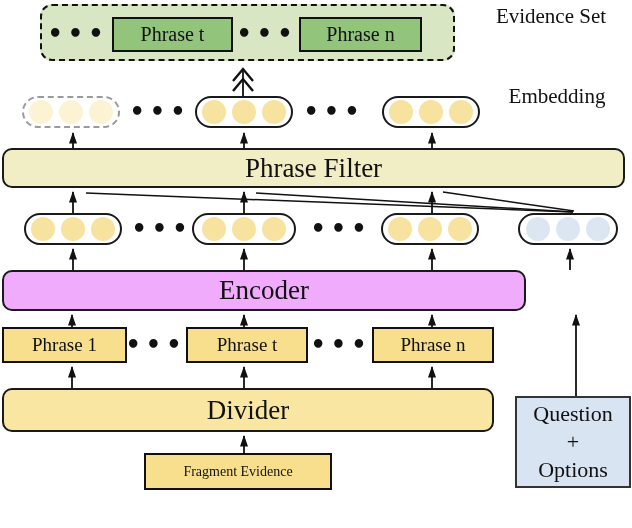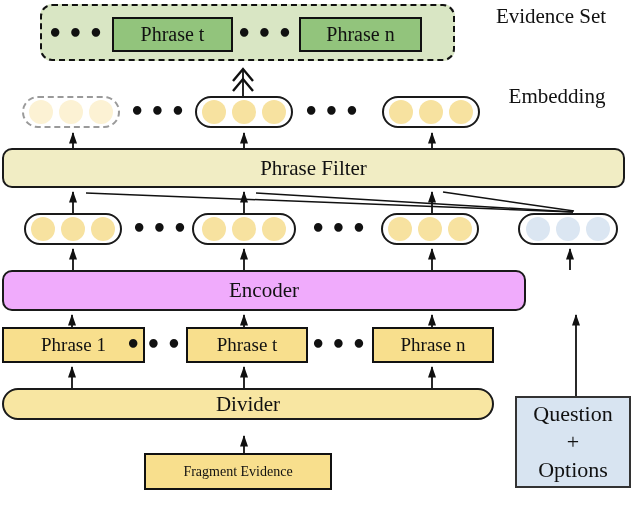--- a/index.html
+++ b/index.html
@@ -32,25 +32,25 @@
   }
   .capsule.dashed{border:2px dashed #9a9a9a;}
   .circle{width:24px;height:24px;border-radius:50%;}
   .c-yellow{background:#f7e2a0;}
   .c-faded{background:#fcf2d4;}
   .c-blue{background:#dbe6f2;}
   
   .bar{
     border:2px solid #1a1a1a;border-radius:10px;
     display:flex;align-items:center;justify-content:center;
-    font-size:21px;
+    font-size:27px;
   }
   .bar-filter{left:2px;top:148px;width:623px;height:40px;background:#f1edc4;}
   .bar-encoder{left:2px;top:270px;width:524px;height:41px;background:#f0abfc;font-family:Liberation Serif, serif;}
-  .bar-divider{left:2px;top:388px;width:492px;height:32px;background:#f8e6a2;border-radius:17px;}
+  .bar-divider{left:2px;top:388px;width:492px;height:44px;background:#f8e6a2;}
   
   .ybox{
     background:#f8df8d;border:2px solid #111;
     display:flex;align-items:center;justify-content:center;font-size:19px;
   }
   
   .qo-box{
     left:515px;top:396px;width:116px;height:92px;background:#d8e4f1;border:2px solid #333;
     display:flex;flex-direction:column;align-items:center;justify-content:center;
     font-size:22px;line-height:28px;
@@ -124,21 +124,21 @@
   <div class="abs capsule" style="left:518px;top:213px;width:100px;">
     <span class="circle c-blue"></span>
     <span class="circle c-blue"></span>
     <span class="circle c-blue"></span>
   </div>
 
   <div class="abs bar bar-encoder">
     <span>Encoder</span>
   </div>
 
-  <div class="abs ybox" style="left:2px;top:327px;width:143px;height:36px;">
+  <div class="abs ybox" style="left:2px;top:327px;width:125px;height:36px;">
     <span>Phrase 1</span>
   </div>
   <div class="abs dots" style="left:130px;top:331px;width:52px;height:28px;">•••</div>
   <div class="abs ybox" style="left:186px;top:327px;width:122px;height:36px;">
     <span>Phrase t</span>
   </div>
   <div class="abs dots" style="left:315px;top:331px;width:52px;height:28px;">•••</div>
   <div class="abs ybox" style="left:372px;top:327px;width:122px;height:36px;">
     <span>Phrase n</span>
   </div>

